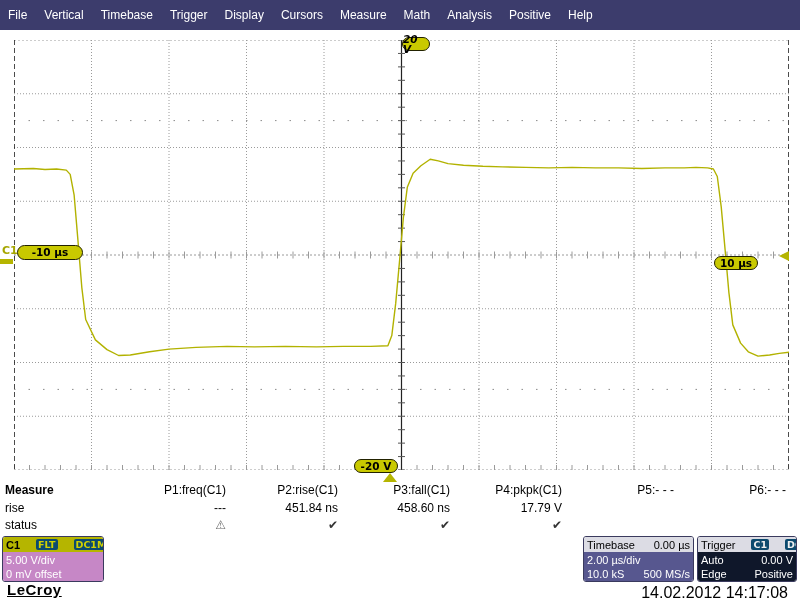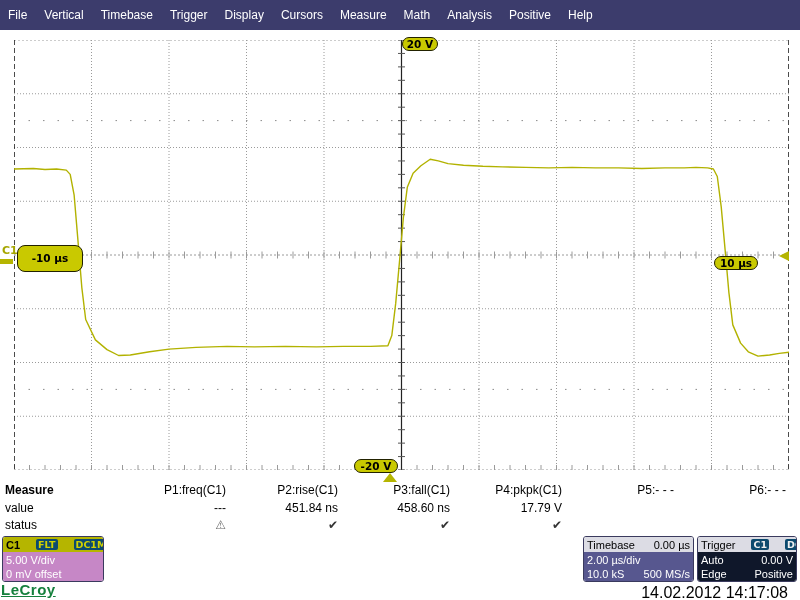--- a/index.html
+++ b/index.html
@@ -49,21 +49,21 @@
   #c1box .hdr{background:#b5b500;}
   #c1box .bdy{background:#c687c6;}
   #tbbox{left:583px;top:536px;width:111px;height:46px;}
   #tbbox .hdr{background:#dcdce4;}
   #tbbox .bdy{background:#57578f;}
   #trbox{left:697px;top:536px;width:100px;height:46px;}
   #trbox .hdr{background:#dcdce4;}
   #trbox .bdy{background:#0f172a;}
 
   
-  .brand{position:absolute;left:1px;top:581px;font:bold 15px "Liberation Sans",sans-serif;color:#15803d;text-decoration:underline;letter-spacing:0.5px;}
+  .brand{position:absolute;left:7px;top:581px;font:bold 15px "Liberation Sans",sans-serif;color:#000000;text-decoration:underline;letter-spacing:0.5px;}
   .stamp{position:absolute;right:12px;top:584px;font-size:16px;color:#000;}
 </style>
 </head>
 <body>
 
 <div class="screen">
 
   <div class="menubar">
     <div class="menu-item">File</div>
     <div class="menu-item">Vertical</div>
@@ -237,35 +237,35 @@
           <line x1="384" y1="416.5625" x2="391" y2="416.5625" stroke="#555555" stroke-width="1"></line>
           <line x1="384" y1="430" x2="391" y2="430" stroke="#555555" stroke-width="1"></line>
           <line x1="0" y1="0" x2="0" y2="430" stroke="#111111" stroke-width="1.5" stroke-dasharray="5,3"></line>
           <line x1="775" y1="0" x2="775" y2="430" stroke="#111111" stroke-width="1.5" stroke-dasharray="5,3"></line>
         </svg>
       <svg id="wave-svg" width="775" height="430">
         <polyline id="trace" fill="none" stroke-width="1.4" stroke-linejoin="round" stroke-linecap="round" points="0.0,129.0 19.4,128.5 31.0,129.5 42.6,129.0 52.3,130.1 56.2,134.4 60.1,154.8 63.9,199.9 67.8,247.3 71.7,279.5 81.4,299.9 93.0,309.6 104.6,315.5 116.3,315.0 135.6,311.8 155.0,309.1 182.1,307.4 213.1,306.4 240.3,306.9 271.3,306.4 302.3,306.9 329.4,306.4 356.5,306.4 373.9,305.8 377.8,295.6 381.7,263.4 385.6,220.4 389.4,177.4 393.3,147.3 399.1,133.3 406.9,125.8 416.2,119.3 424.3,120.9 434.0,123.6 449.5,125.2 468.9,126.3 488.3,126.9 511.5,127.4 534.8,127.9 558.0,127.4 581.3,127.9 604.5,127.9 627.8,128.5 651.0,127.9 670.4,127.9 682.0,127.4 693.6,127.9 699.4,129.0 703.3,136.5 707.2,166.6 711.1,209.6 714.9,252.6 718.8,284.9 726.6,303.1 734.3,311.8 744.0,316.1 755.6,315.0 765.3,313.4 775.0,312.3" stroke="#b2b200"></polyline>
       </svg>
     </div>
 
-    <div class="pill" style="left:402px;top:7px;width:36px;height:14px;">20 V</div>
+    <div class="pill" style="left:402px;top:7px;width:28px;height:14px;font-style:italic;">20 V</div>
     <div class="pill" style="left:354px;top:429px;width:44px;height:14px;">-20 V</div>
-    <div class="pill" style="left:17px;top:215px;width:66px;height:27px;">-10 µs</div>
+    <div class="pill" style="left:17px;top:215px;width:66px;height:15px;">-10 µs</div>
     <div class="pill" style="left:714px;top:226px;width:44px;height:14px;">10 µs</div>
 
     <div class="chan-label" style="left:2px;top:214px;">C1</div>
     <div class="chan-bar" style="left:0;top:229px;width:13px;height:5px;"></div>
     <div class="tri-up" style="left:383px;top:443px;"></div>
     <div class="tri-left" style="left:779px;top:221px;"></div>
   </div>
 
   <div class="measure">
     <div class="mlabels">
       <div class="t">Measure</div>
-      <div class="r">value</div>
+      <div class="r">rise</div>
       <div class="r">status</div>
     </div>
     <div class="mcol">
       <div class="p">P1:freq(C1)</div>
       <div class="v">---</div>
       <div class="s warn">⚠</div>
     </div>
     <div class="mcol">
       <div class="p">P2:rise(C1)</div>
       <div class="v">451.84 ns</div>

